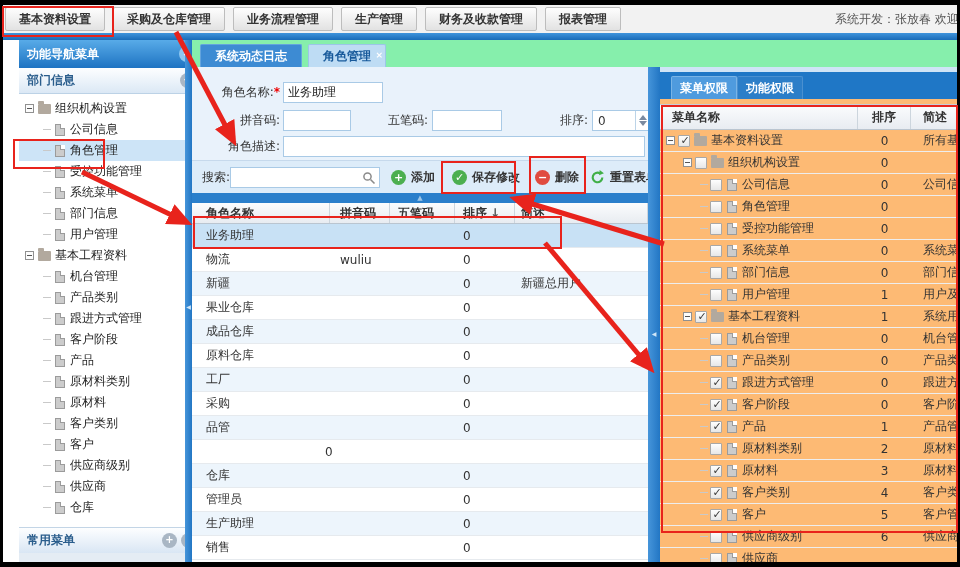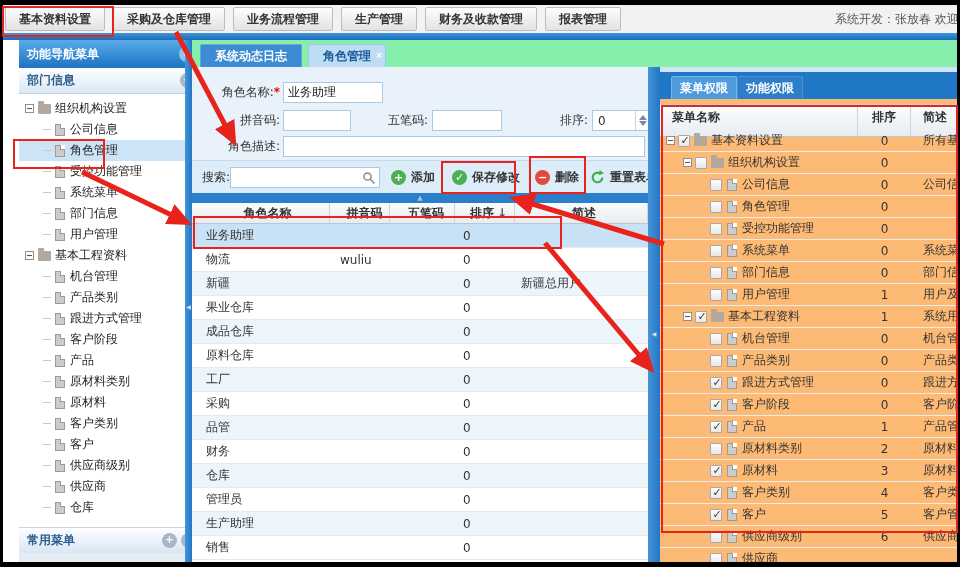--- a/index.html
+++ b/index.html
@@ -83,21 +83,21 @@
   .cir.green { background:#4caf50; }
   .cir.red { background:#e04b3f; }
   .reset-ic { width:15px; height:15px; margin-right:5px; flex:none; }
 
   .bluestrip { position:absolute; top:126px; left:0; right:0; height:10px; background:#2a7fcb;
                text-align:center; color:#9cc6e8; font-size:7px; line-height:10px; }
 
   .g-header { position:absolute; top:136px; left:0; right:0; height:21px; display:flex;
               background:linear-gradient(#fbfcfd,#e8ecf1); border-bottom:1px solid #bac5d0;
               font-weight:bold; color:#333; }
-  .g-header .c { border-right:1px solid #ccd5dd; line-height:20px;text-align:center; }
+  .g-header .c { border-right:1px solid #ccd5dd; line-height:20px; }
   .g-rows { position:absolute; top:157px; bottom:2px; left:0; right:0; overflow:hidden; }
   .g-row { height:24px; display:flex; align-items:center; border-bottom:1px solid #e6eaee; color:#333; }
   .g-row.odd { background:#edf5fc; }
   .g-row.sel { background:#c8e1f5; }
   .c { white-space:nowrap; overflow:hidden; flex:none; }
   .c-name { width:138px; padding-left:14px; }
   .c-pinyin { width:60px; padding-left:10px; }
   .c-wubi { width:65px; padding-left:8px; }
   .c-sort { width:60px; padding-left:8px; }
   .c-desc { flex:1; padding-left:6px; }
@@ -108,21 +108,21 @@
   .rsplit .split-arrow { width:12px; }
 
   
   .right { position:absolute; left:657px; top:62px; width:297px; height:495px; background:#fdba74; overflow:hidden; }
   .r-gap { position:absolute; top:0; left:0; right:0; height:5px; background:#cfe4f6; }
   .r-tabbar { position:absolute; top:5px; left:0; right:0; height:27px; background:#1f77c6; }
   .rtab { position:absolute; top:4px; height:23px; line-height:23px; padding:0 8px; font-weight:bold;
           color:#fff; border-radius:2px 2px 0 0; white-space:nowrap; }
   .rtab.active { background:#4f9bde; border:1px solid #79b4e6; border-bottom:none; }
   .rtab.idle { background:#2c7ec8; border:1px solid #4a90d0; border-bottom:none; }
-  .r-header { position:absolute; top:37px; left:0; right:0; height:33px; display:flex;
+  .r-header { position:absolute; top:37px; left:0; right:0; height:26px; display:flex;
               background:linear-gradient(#fbfcfd,#e8ecf1); border-top:1px solid #c5cfd8;
               border-bottom:1px solid #bac5d0; font-weight:bold; color:#333; }
   .r-header .rc { border-right:1px solid #ccd5dd; line-height:25px; }
   .rc { white-space:nowrap; overflow:hidden; flex:none; }
   .rc-name { width:198px; padding-left:12px; }
   .rc-sort { width:53px; text-align:center; }
   .rc-desc { flex:1; padding-left:12px; }
   .r-rows { position:absolute; top:63px; bottom:0; left:0; right:0; overflow:hidden; }
   .r-row { height:22px; display:flex; align-items:center; border-bottom:1px solid #ededed; color:#333; }
   .r-name { width:198px; display:flex; align-items:center; white-space:nowrap; overflow:hidden; flex:none; }
@@ -417,21 +417,20 @@
           <div class="c c-desc"></div>
         </div>
         <div class="g-row odd">
           <div class="c c-name">品管</div>
           <div class="c c-pinyin"></div>
           <div class="c c-wubi"></div>
           <div class="c c-sort">0</div>
           <div class="c c-desc"></div>
         </div>
         <div class="g-row">
-          <div class="c c-name">财务</div>
           <div class="c c-pinyin"></div>
           <div class="c c-wubi"></div>
           <div class="c c-sort">0</div>
           <div class="c c-desc"></div>
         </div>
         <div class="g-row odd">
           <div class="c c-name">仓库</div>
           <div class="c c-pinyin"></div>
           <div class="c c-wubi"></div>
           <div class="c c-sort">0</div>

